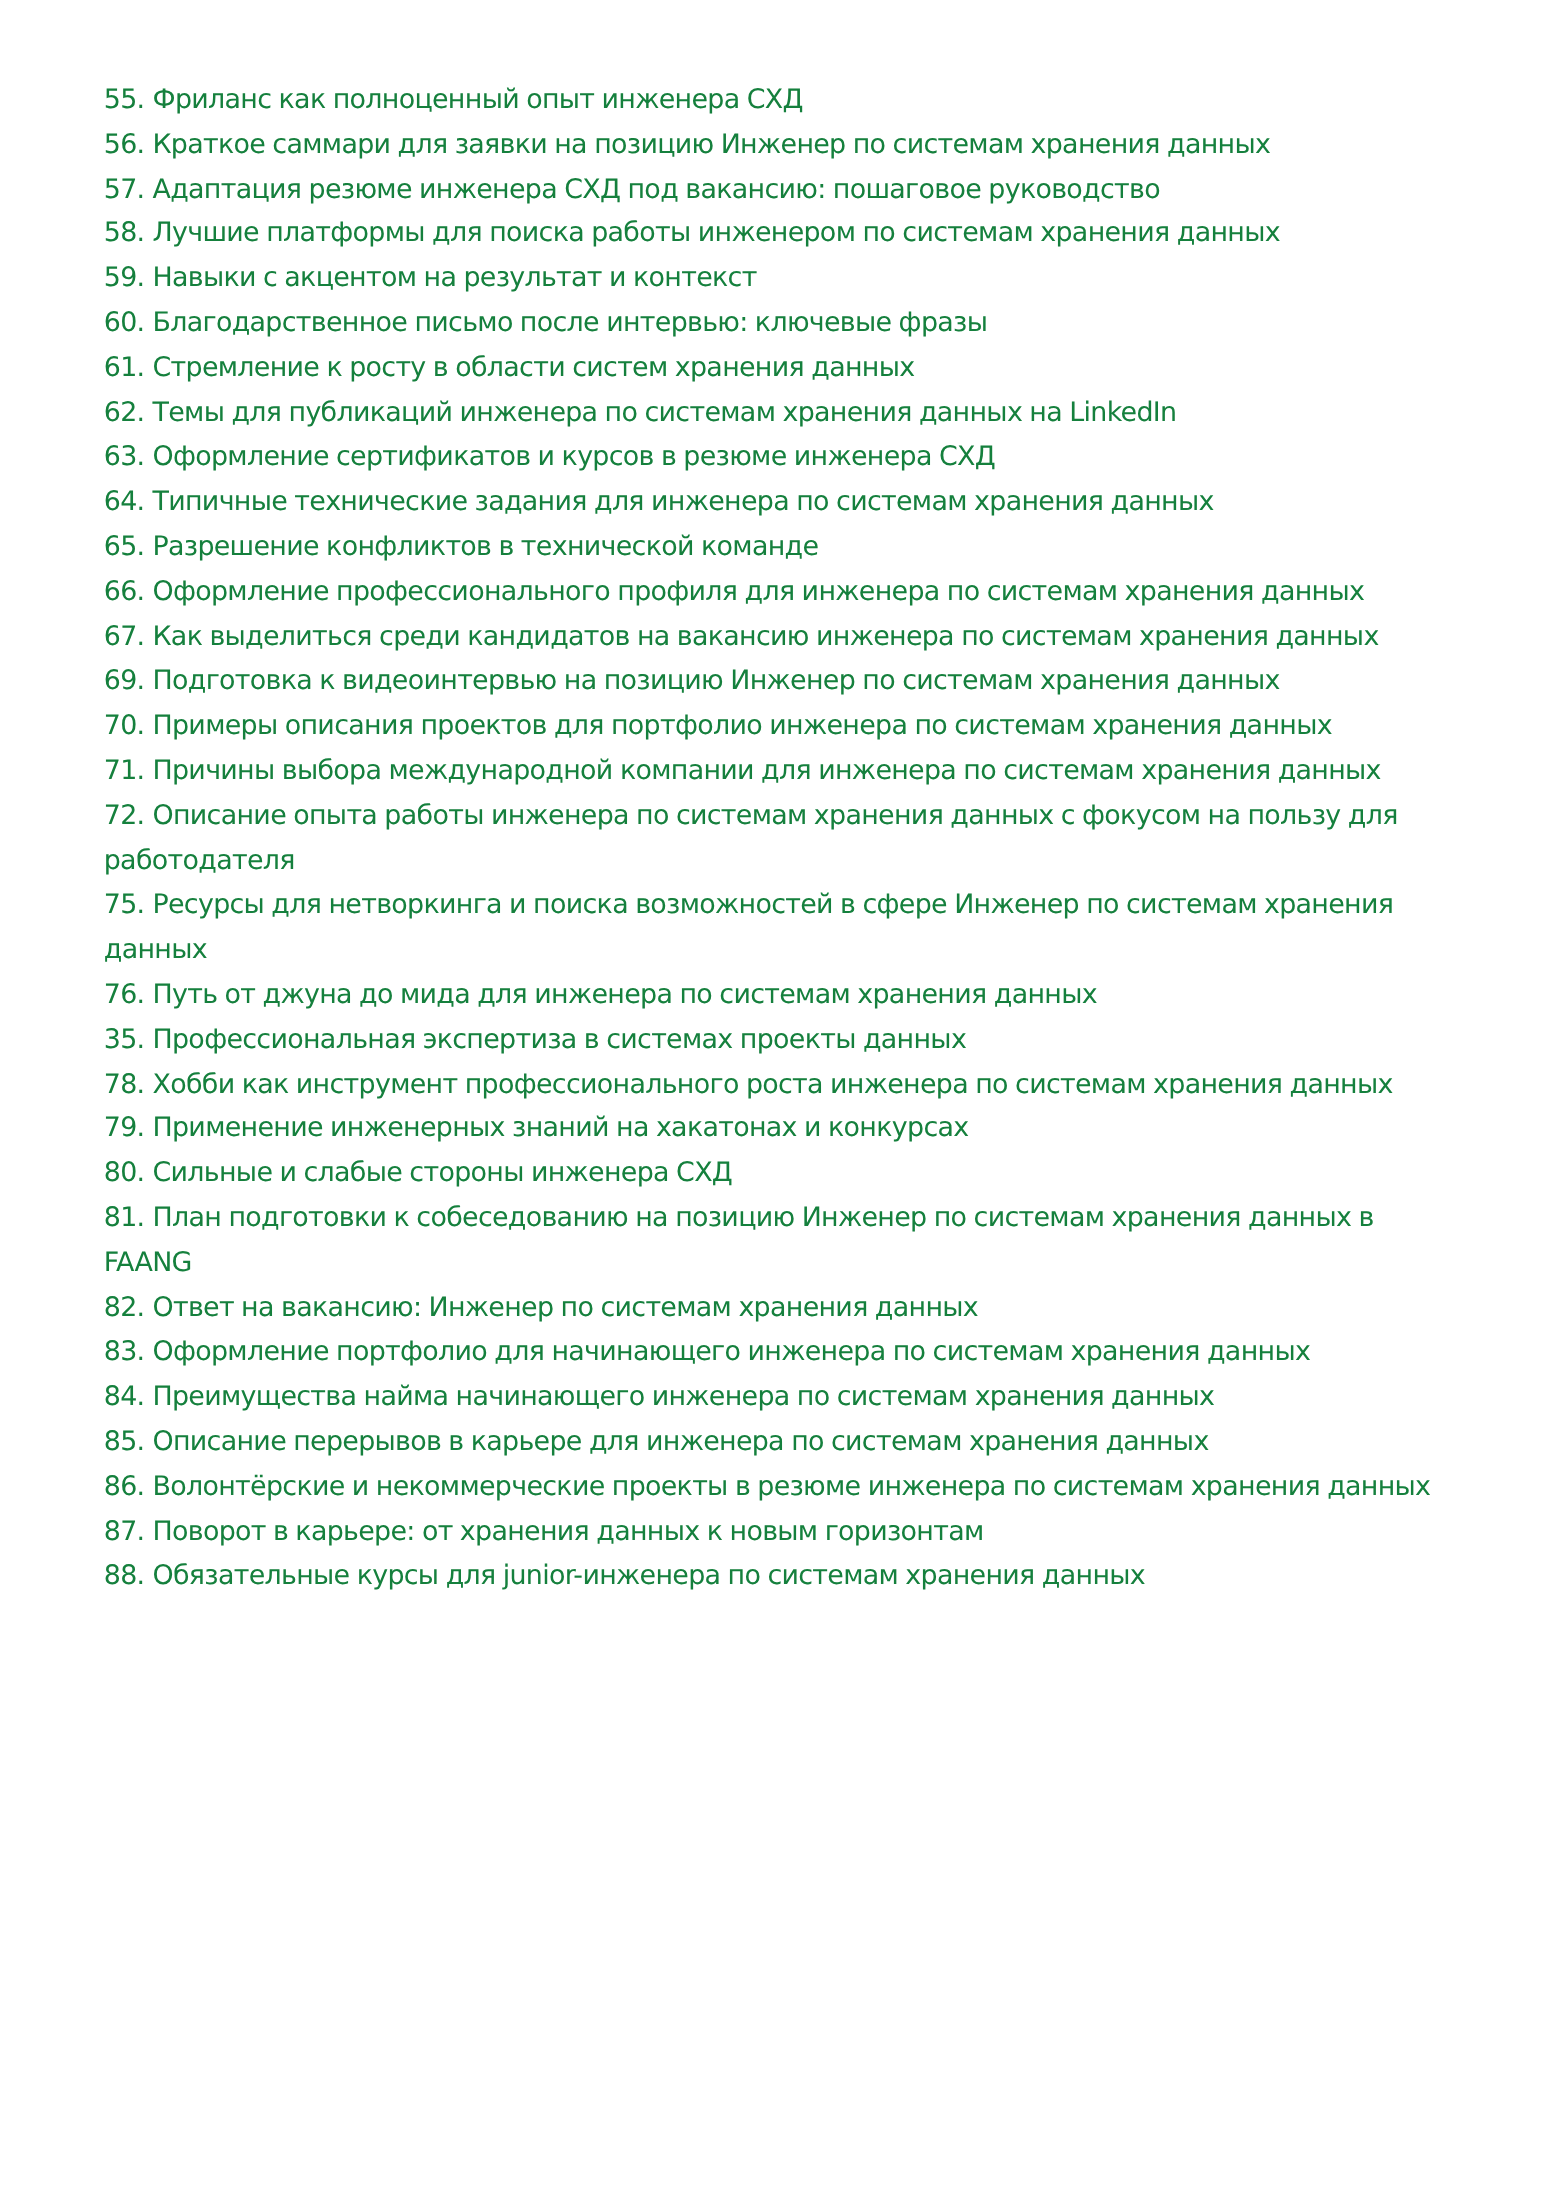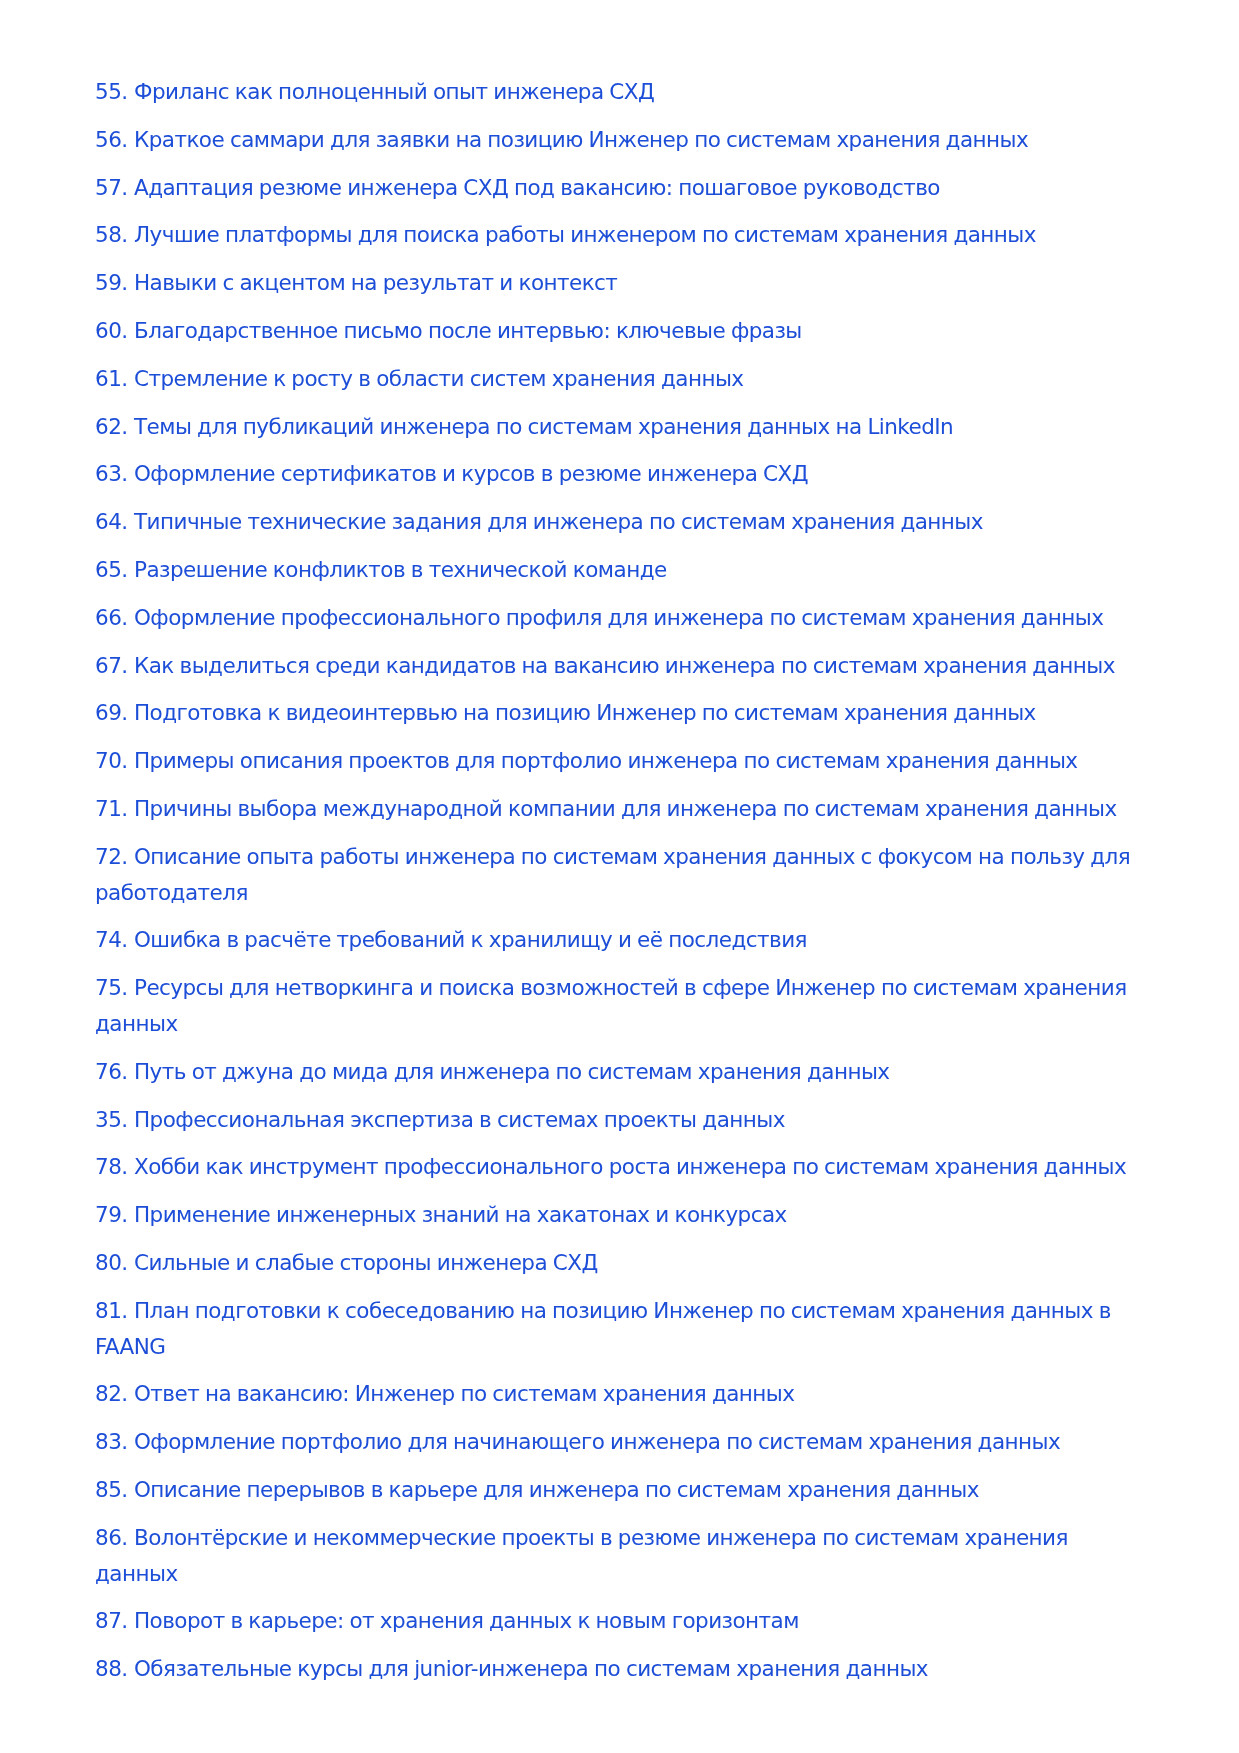--- a/index.html
+++ b/index.html
@@ -21,24 +21,24 @@
     }
     .doc-list {
       list-style: none;
       margin: 0;
       padding: 0;
     }
     .doc-item {
       font-family: "DejaVu Sans", sans-serif;
       font-size: 21.5px;
       line-height: 35.8px;
-      color: #1d4ed8;
+      color: #15803d;
       letter-spacing: -0.55px;
       word-spacing: -0.5px;
-      margin: 12px;
+      margin: 0;
       padding: 0;
     }
     .doc-item .num {
       margin-right: 0.3em;
     }
   </style>
 </head>
 <body>
 
 <div class="page">
@@ -53,28 +53,28 @@
       <li class="doc-item"><span class="num">62.</span><span class="txt">Темы для публикаций инженера по системам хранения данных на LinkedIn</span></li>
       <li class="doc-item"><span class="num">63.</span><span class="txt">Оформление сертификатов и курсов в резюме инженера СХД</span></li>
       <li class="doc-item"><span class="num">64.</span><span class="txt">Типичные технические задания для инженера по системам хранения данных</span></li>
       <li class="doc-item"><span class="num">65.</span><span class="txt">Разрешение конфликтов в технической команде</span></li>
       <li class="doc-item"><span class="num">66.</span><span class="txt">Оформление профессионального профиля для инженера по системам хранения данных</span></li>
       <li class="doc-item"><span class="num">67.</span><span class="txt">Как выделиться среди кандидатов на вакансию инженера по системам хранения данных</span></li>
       <li class="doc-item"><span class="num">69.</span><span class="txt">Подготовка к видеоинтервью на позицию Инженер по системам хранения данных</span></li>
       <li class="doc-item"><span class="num">70.</span><span class="txt">Примеры описания проектов для портфолио инженера по системам хранения данных</span></li>
       <li class="doc-item"><span class="num">71.</span><span class="txt">Причины выбора международной компании для инженера по системам хранения данных</span></li>
       <li class="doc-item"><span class="num">72.</span><span class="txt">Описание опыта работы инженера по системам хранения данных с фокусом на пользу для работодателя</span></li>
-      <li class="doc-item"><span class="num">74.</span><span class="txt">Ошибка в расчёте требований к хранилищу и её последствия</span></li>
       <li class="doc-item"><span class="num">75.</span><span class="txt">Ресурсы для нетворкинга и поиска возможностей в сфере Инженер по системам хранения данных</span></li>
       <li class="doc-item"><span class="num">76.</span><span class="txt">Путь от джуна до мида для инженера по системам хранения данных</span></li>
       <li class="doc-item"><span class="num">35.</span><span class="txt">Профессиональная экспертиза в системах проекты данных</span></li>
       <li class="doc-item"><span class="num">78.</span><span class="txt">Хобби как инструмент профессионального роста инженера по системам хранения данных</span></li>
       <li class="doc-item"><span class="num">79.</span><span class="txt">Применение инженерных знаний на хакатонах и конкурсах</span></li>
       <li class="doc-item"><span class="num">80.</span><span class="txt">Сильные и слабые стороны инженера СХД</span></li>
       <li class="doc-item"><span class="num">81.</span><span class="txt">План подготовки к собеседованию на позицию Инженер по системам хранения данных в FAANG</span></li>
       <li class="doc-item"><span class="num">82.</span><span class="txt">Ответ на вакансию: Инженер по системам хранения данных</span></li>
       <li class="doc-item"><span class="num">83.</span><span class="txt">Оформление портфолио для начинающего инженера по системам хранения данных</span></li>
+      <li class="doc-item"><span class="num">84.</span><span class="txt">Преимущества найма начинающего инженера по системам хранения данных</span></li>
       <li class="doc-item"><span class="num">85.</span><span class="txt">Описание перерывов в карьере для инженера по системам хранения данных</span></li>
       <li class="doc-item"><span class="num">86.</span><span class="txt">Волонтёрские и некоммерческие проекты в резюме инженера по системам хранения данных</span></li>
       <li class="doc-item"><span class="num">87.</span><span class="txt">Поворот в карьере: от хранения данных к новым горизонтам</span></li>
       <li class="doc-item"><span class="num">88.</span><span class="txt">Обязательные курсы для junior-инженера по системам хранения данных</span></li>
     </ul>
 </div>
 
 </body></html>

